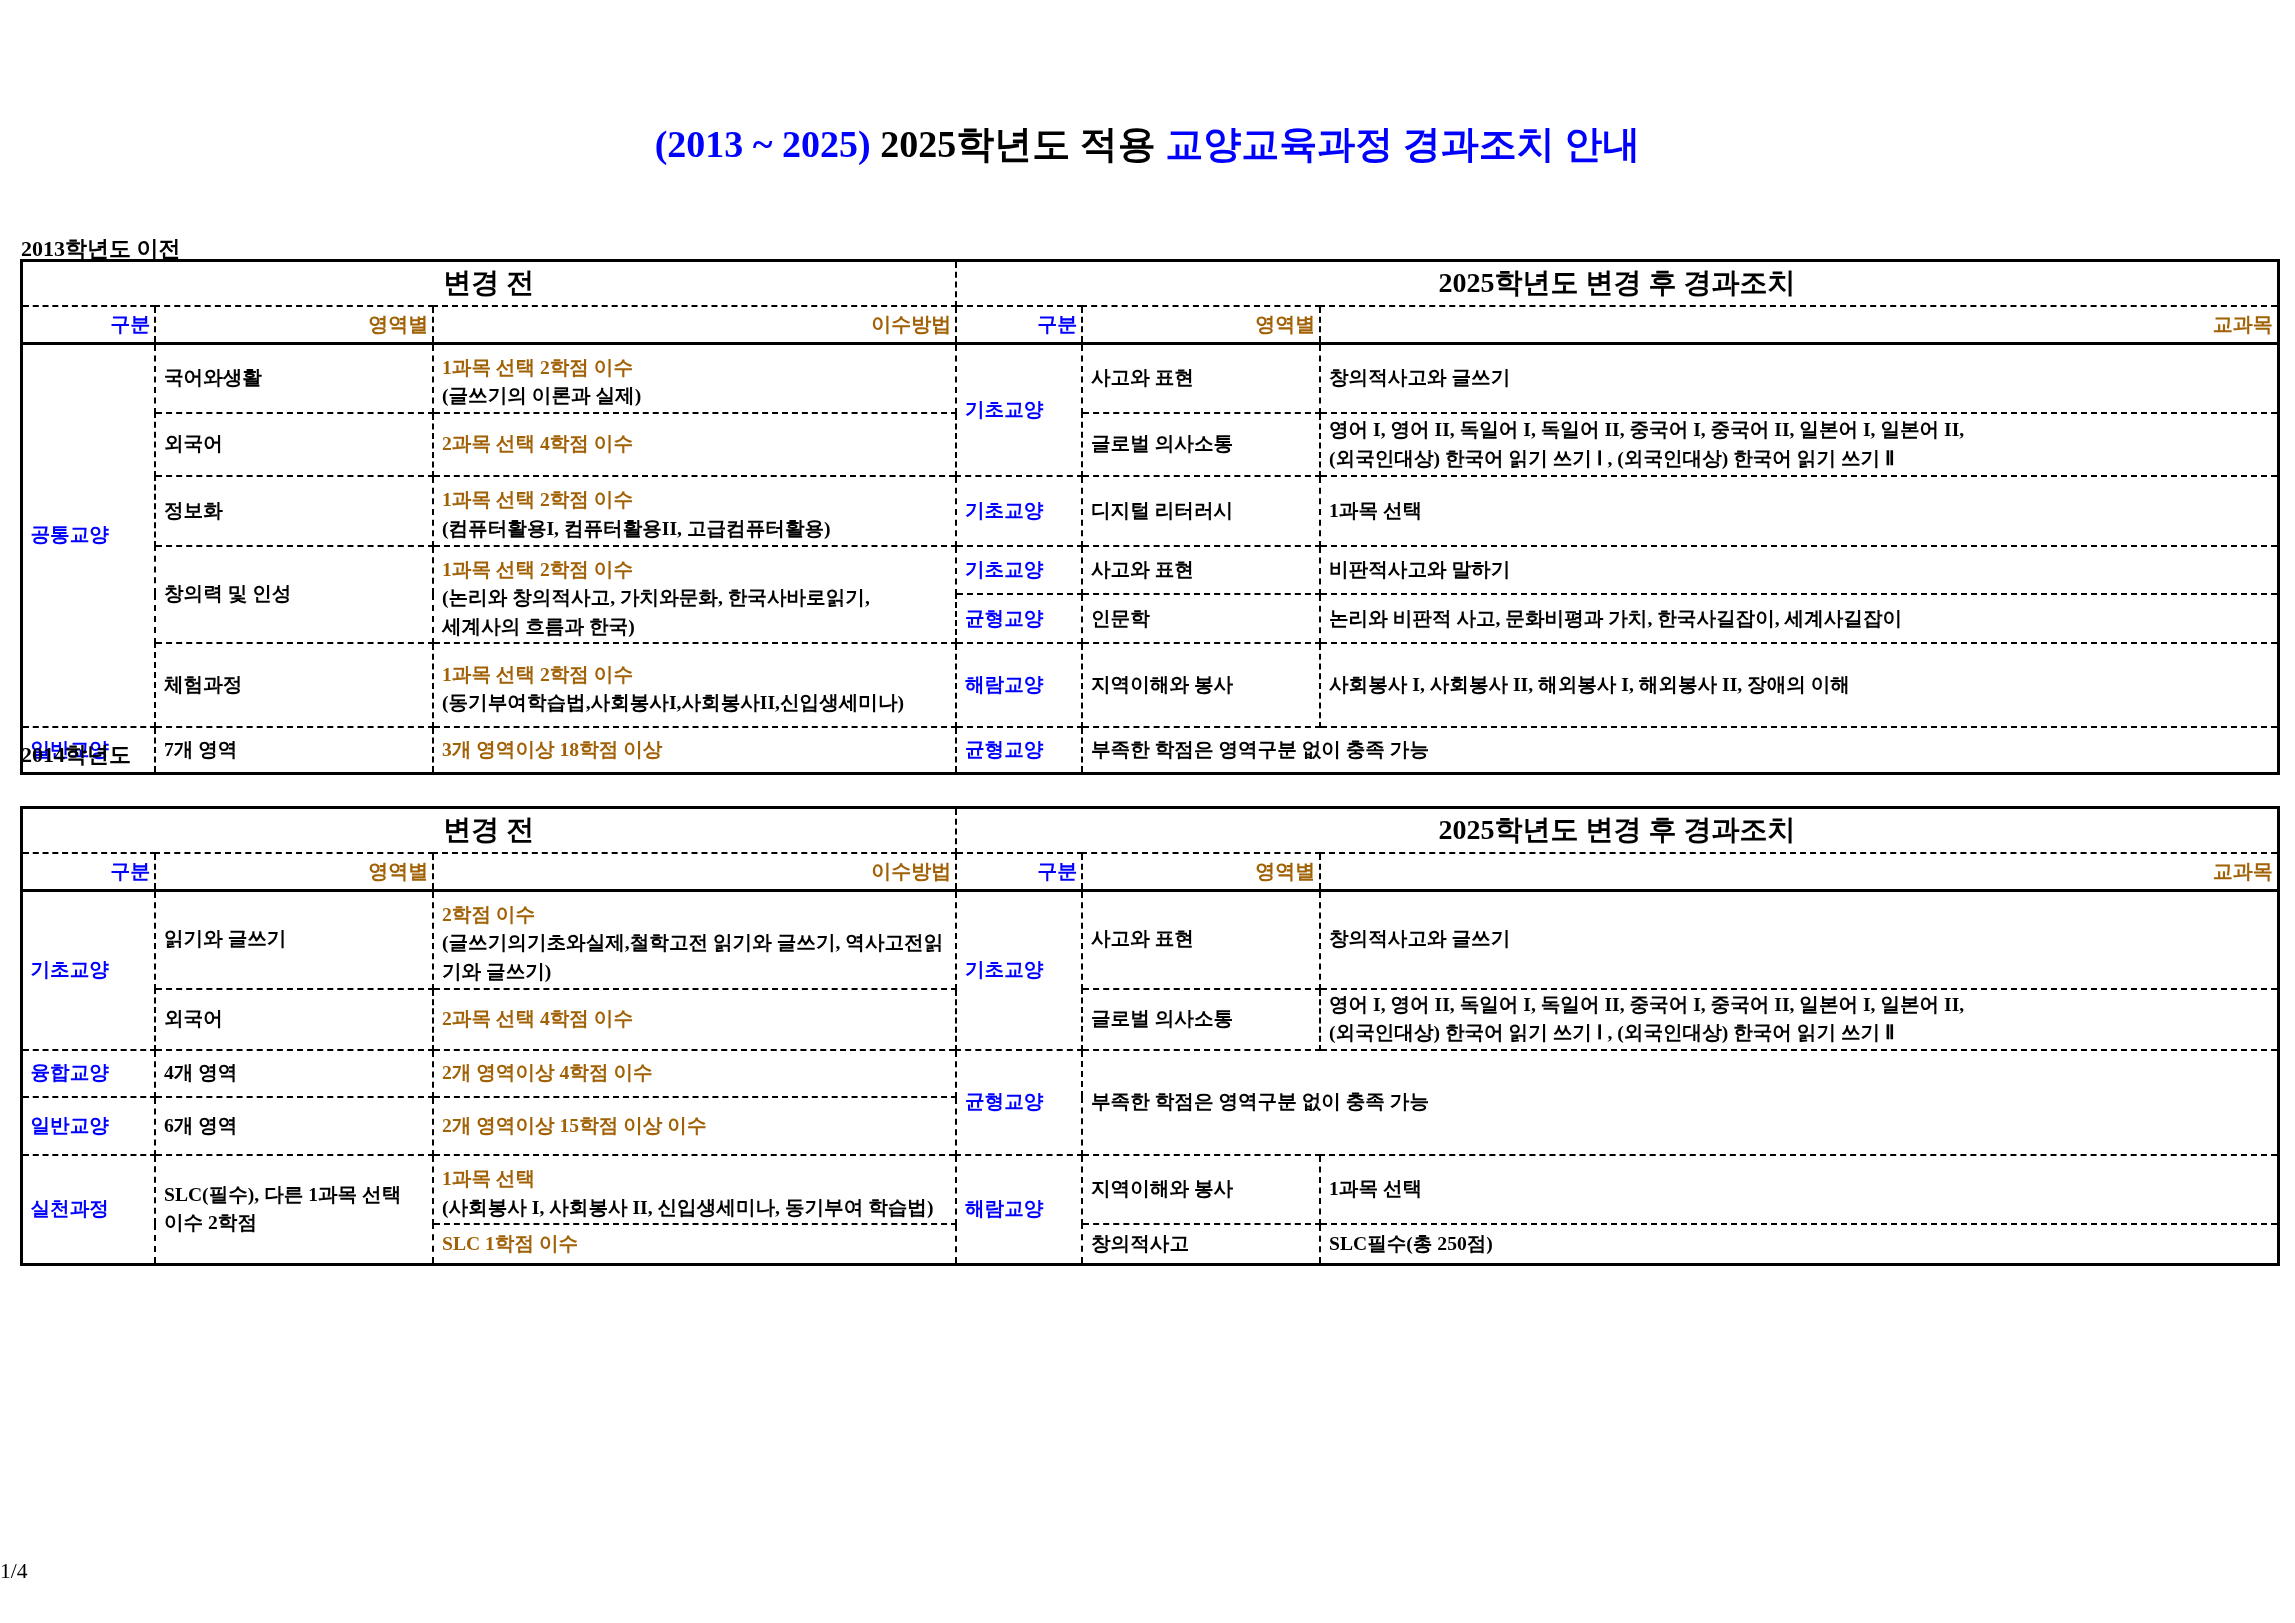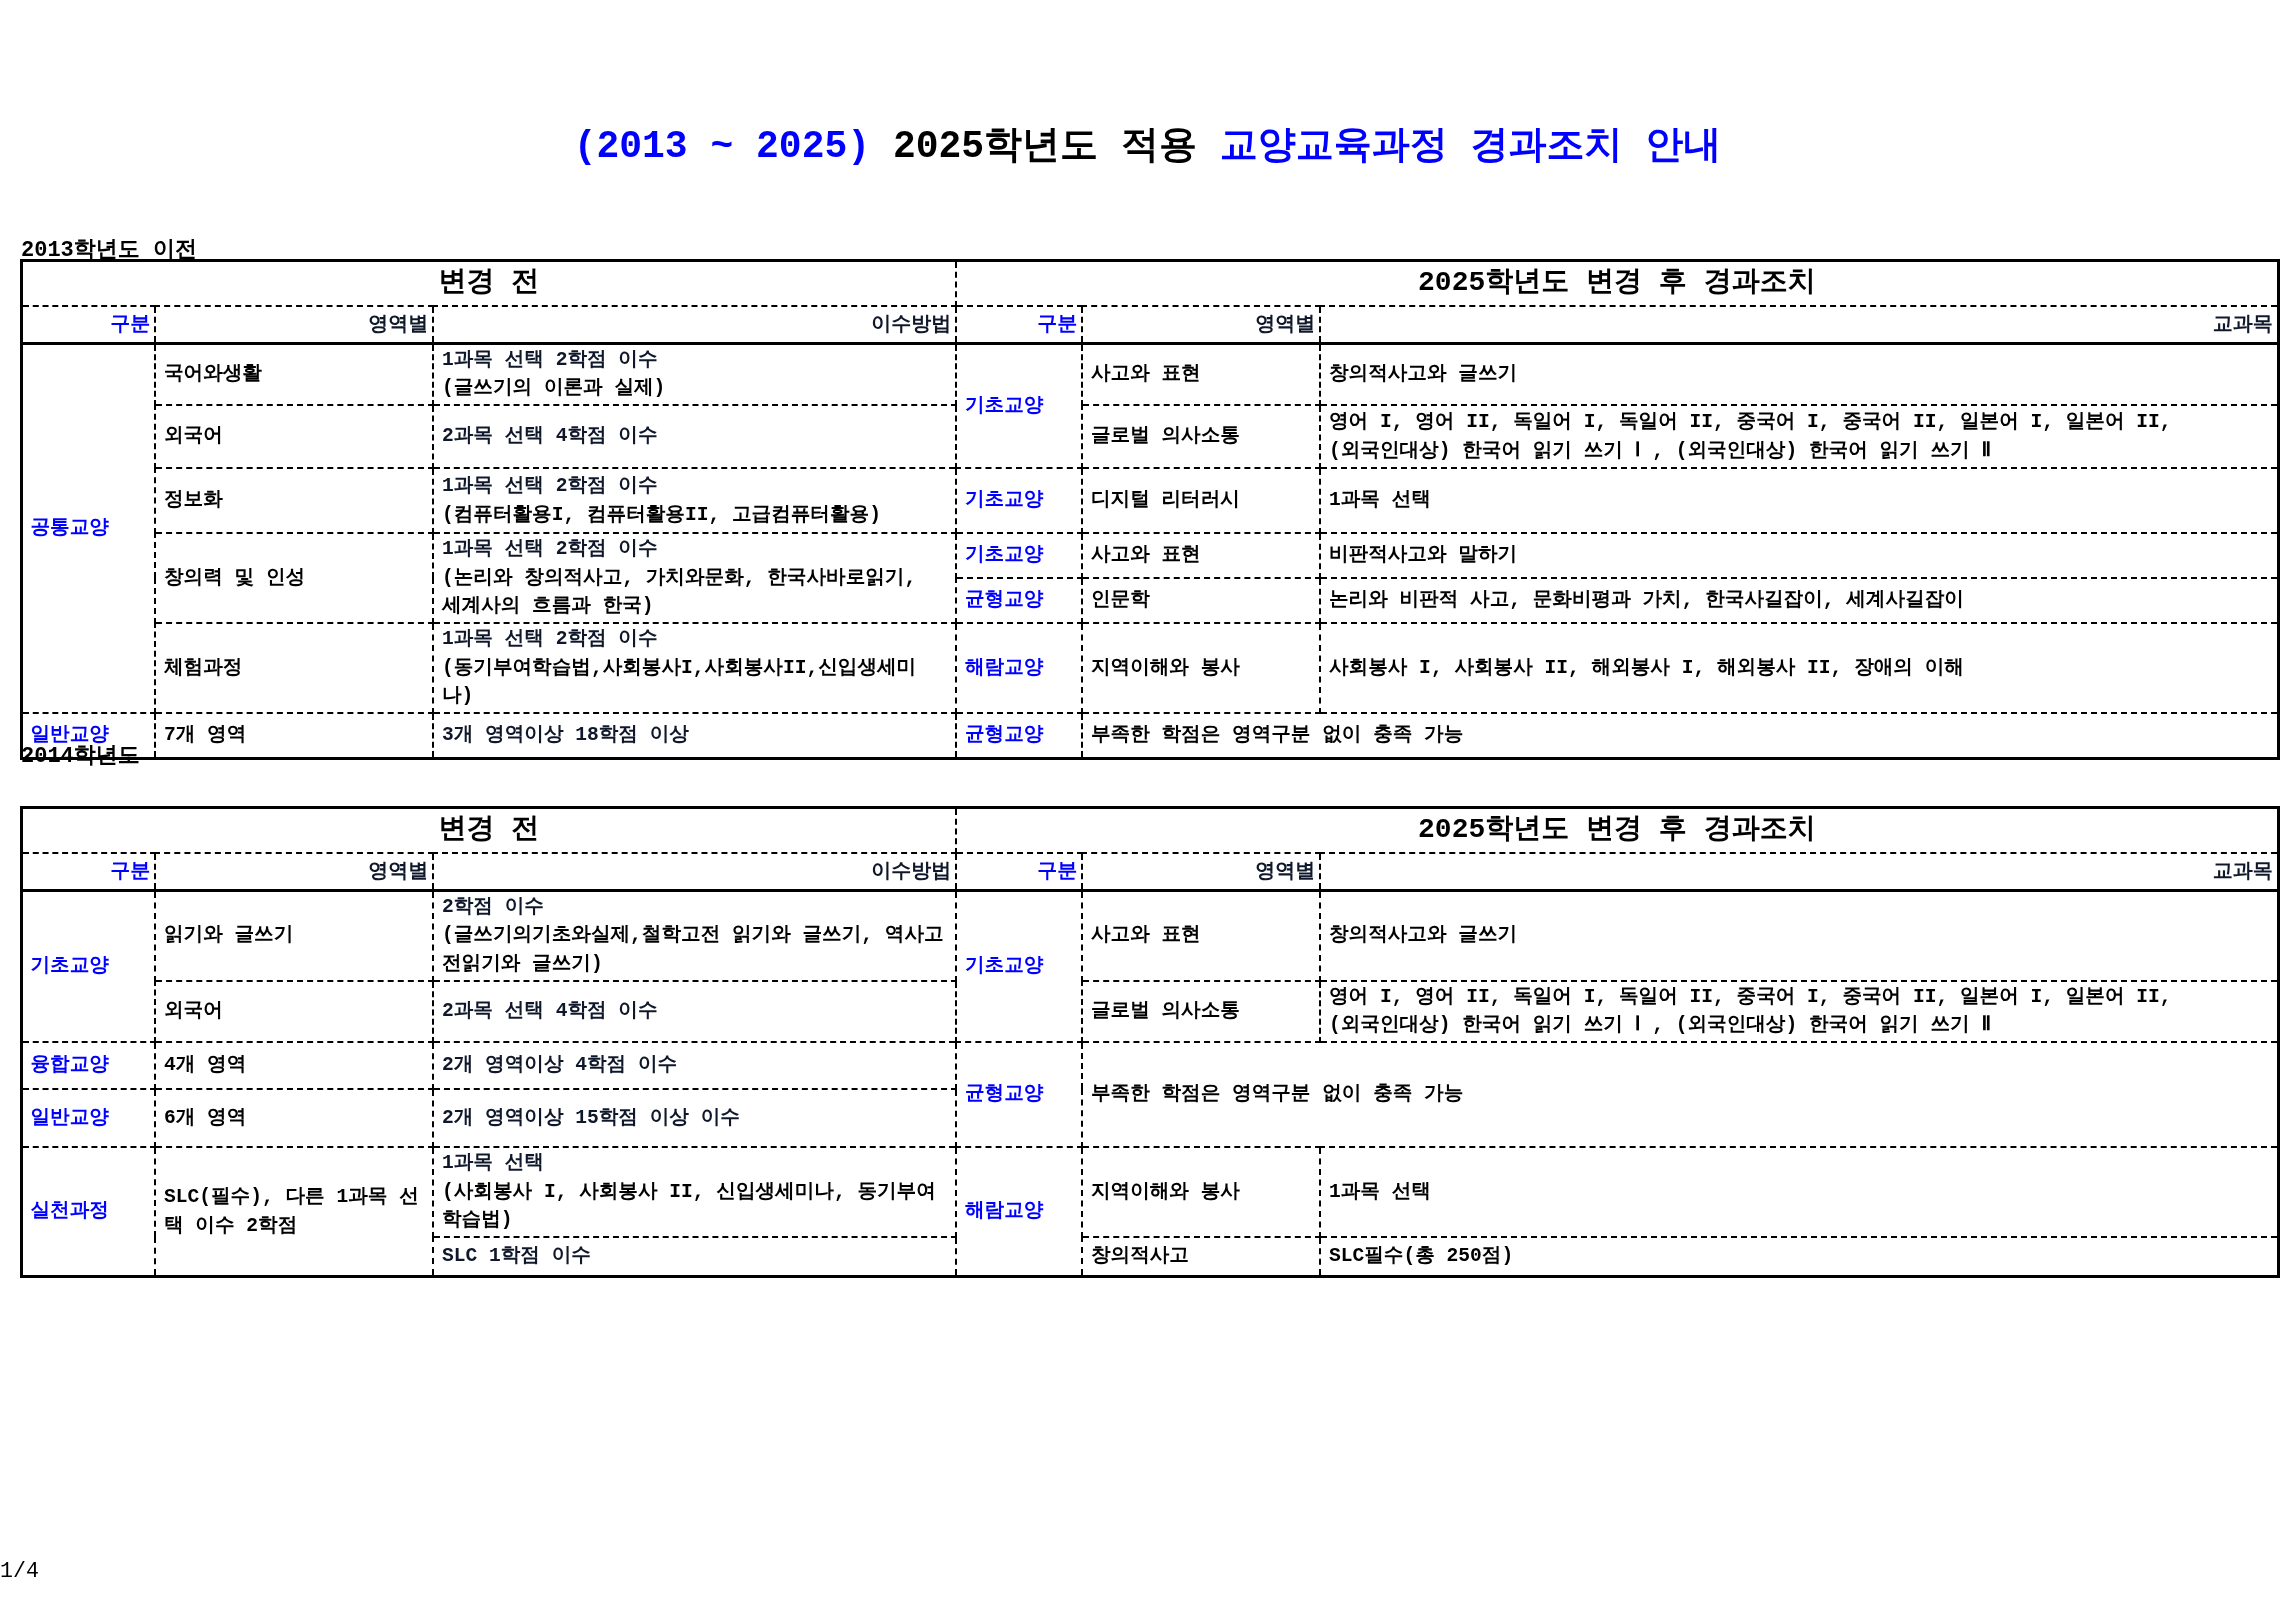--- a/index.html
+++ b/index.html
@@ -2,37 +2,37 @@
 <html style="font-size:10.5px"><head>
 <meta charset="utf-8">
 <style>
   * { box-sizing: border-box; }
   html, body { margin: 0; padding: 0; background: #ffffff; }
   .page {
     position: relative;
     width: 2295px;
     height: 1623px;
     background: #ffffff;
-    font-family: Liberation Mono, monospace;
+    font-family: Liberation Serif, serif;
     font-weight: bold;
     color: #000000;
     overflow: hidden;
     padding-left: 20px;
   }
   .main-title {
     position: absolute;
     top: 119px; left: 0;
     width: 100%;
     text-align: center;
     font-size: 38px;
     letter-spacing: 0px;
     white-space: nowrap;
   }
   .blue { color: #0000ff; }
-  .red  { color: #0f172a; }
+  .red  { color: #a16207; margin-top: 8px; }
   .section-label {
     position: absolute;
     left: 21px;
     font-size: 22px;
   }
   .label-1 { top: 234px; }
   .label-2 { top: 740px; }
 
   table.grid {
     position: absolute;

